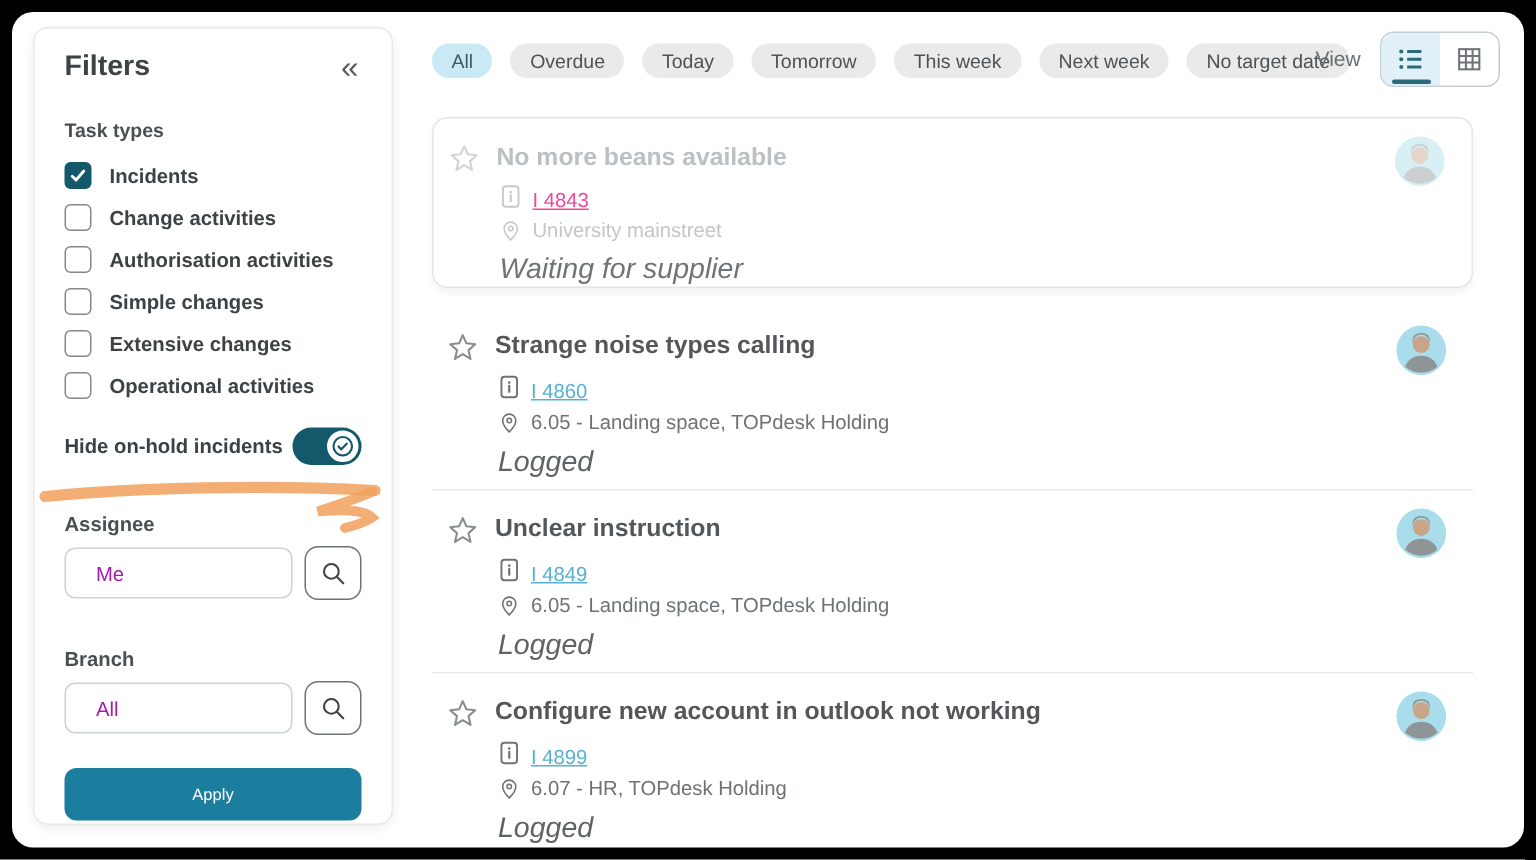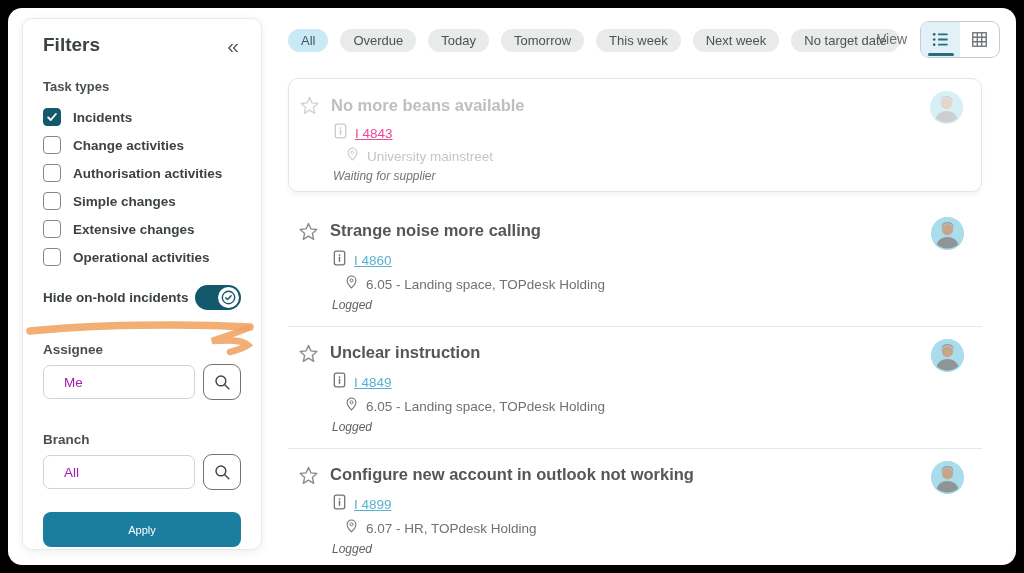--- a/index.html
+++ b/index.html
@@ -54,23 +54,23 @@
   
   .task-list { position:absolute; left:280px; top:70px; width:694px; }
   .task-row { position:relative; height:122px; }
   .task-row.card { height:114px; border:1px solid #e3e5e6; border-radius:10px;
     box-shadow:0 3px 5px rgba(0,0,0,0.05); margin-bottom:13px; }
   .task-row.divided { border-bottom:1px solid #e6e8e9; }
   .star { position:absolute; left:10px; top:16px; cursor:pointer; }
   .task-title { position:absolute; left:42px; top:16px; font-size:16.5px; font-weight:600; color:#53575a; }
   .id-row { position:absolute; left:44px; top:45px; display:flex; align-items:center; gap:7px; }
   .task-id { font-size:13.5px; color:#58b1cf; text-decoration:underline; cursor:pointer; }
-  .loc-row { position:absolute; left:56px; top:69px; display:flex; align-items:center; gap:7px; }
+  .loc-row { position:absolute; left:44px; top:69px; display:flex; align-items:flex-start; gap:7px; }
   .task-loc { font-size:13.5px; color:#6d7275; }
-  .task-status { position:absolute; left:44px; top:93px; font-size:12px; font-style:italic; color:#5e6366; }
+  .task-status { position:absolute; left:44px; top:93px; font-size:19px; font-style:italic; color:#5e6366; }
   .avatar { position:absolute; right:18px; top:12px; width:33px; height:33px; border-radius:50%;
     overflow:hidden; background:#a9ddeb; }
   
   .task-row.faded .task-title { color:#bcc0c2; }
   .task-row.faded .task-id { color:#ec4899; }
   .task-row.faded .task-loc { color:#c3c6c8; }
   .task-row.faded .star svg, .task-row.faded .icon-dim svg { opacity:0.38; }
   .task-row.faded .avatar { opacity:0.45; }
   .task-row.faded .task-status { color:#6f7476; top:90px; }
   .task-row.card .task-title { top:17px; }
@@ -230,21 +230,21 @@
         <path d="M10.6 11.4a5.4 5.4 0 0 1 10.8 0c.5-1.6.8-6.6-5.4-6.6s-5.9 5-5.4 6.6z" fill="#9a9a98"></path>
       </svg>
     </span>
   </div>
       <div class="task-row divided">
     <span class="star">
       <svg width="21" height="21" viewBox="0 0 24 24">
         <polygon points="12,2.8 14.8,9 21.5,9.7 16.4,14.2 17.9,20.9 12,17.3 6.1,20.9 7.6,14.2 2.5,9.7 9.2,9" fill="none" stroke="#878d90" stroke-width="1.6" stroke-linejoin="round"></polygon>
       </svg>
     </span>
-    <span class="task-title">Strange noise more calling</span>
+    <span class="task-title">Strange noise types calling</span>
     <span class="id-row">
       <span class="icon-dim">
         <svg width="15" height="16" viewBox="0 0 18 20">
           <rect x="2.5" y="1.5" width="13" height="17" rx="2.5" fill="none" stroke="#6d7275" stroke-width="1.6"></rect>
           <circle cx="9" cy="6.3" r="1.1" fill="#6d7275"></circle>
           <line x1="9" y1="9" x2="9" y2="14" stroke="#6d7275" stroke-width="1.8" stroke-linecap="round"></line>
         </svg>
       </span>
       <span class="task-id">I 4860</span>
     </span>

